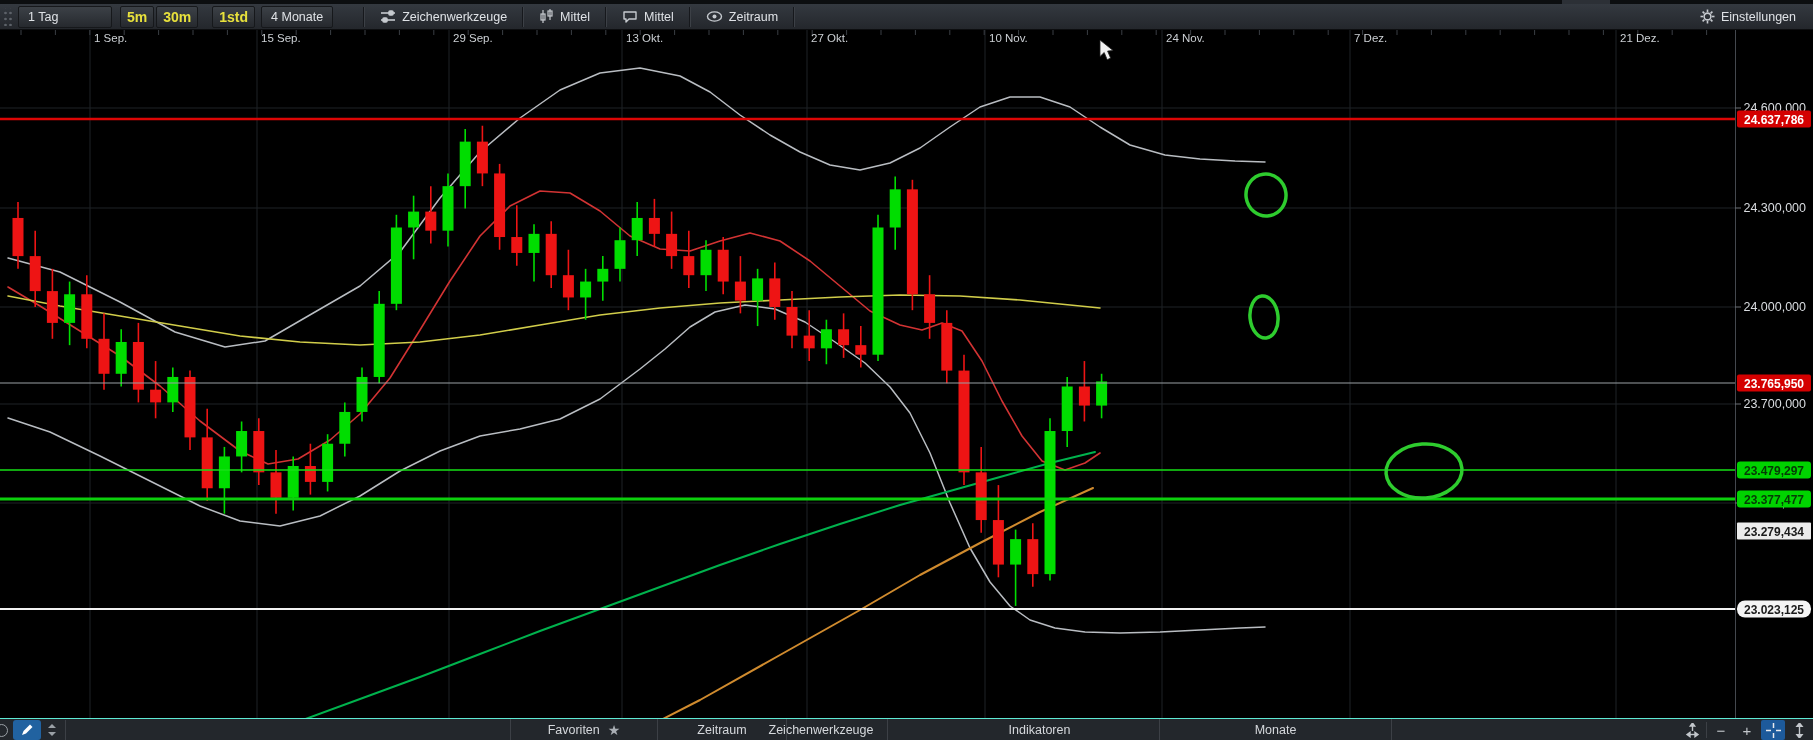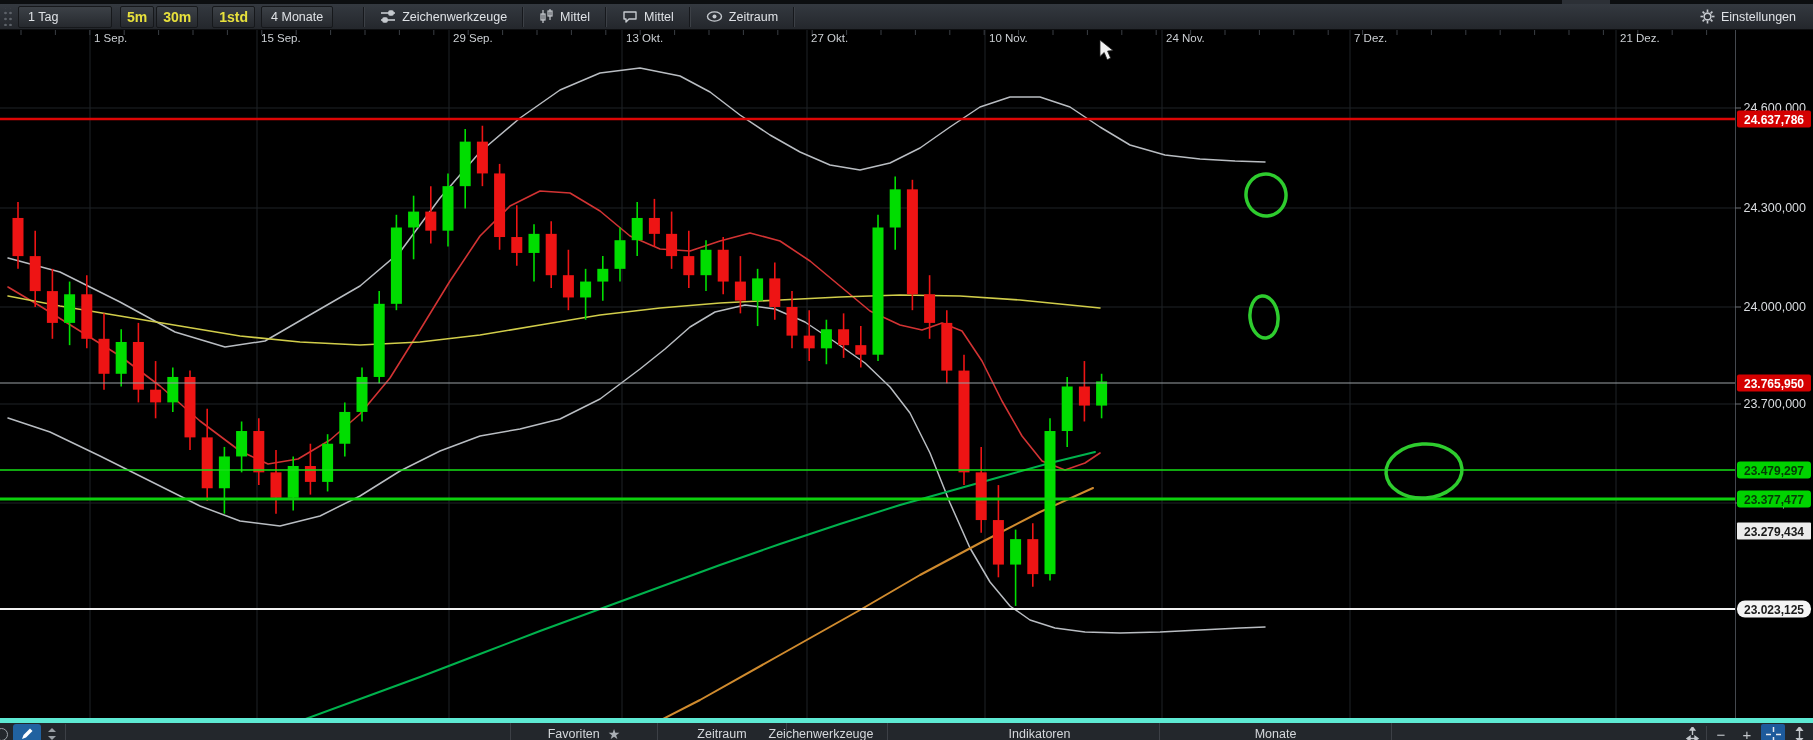--- a/index.html
+++ b/index.html
@@ -18,21 +18,21 @@
     display:flex;align-items:center;gap:6px;white-space:nowrap;cursor:default;}
   .tb-btn.yellow{color:#e8e13c;padding:0 6px;font-weight:bold;font-size:14px;}
   .tb-sep{width:1px;height:20px;background:#16181c;border-right:1px solid #3c4046;margin:0 6px;}
   .spacer{flex:1;}
   .icon{display:inline-flex;align-items:center;justify-content:center;}
   
   .chart-wrap{position:absolute;left:0;top:30px;width:1813px;height:688px;background:#000;}
   .chart-wrap svg{position:absolute;left:0;top:0;}
   
   .bottombar{position:absolute;left:0;top:718px;width:1813px;height:22px;background:#23272c;
-    border-top:5px solid #5eead4;box-sizing:border-box;color:#d5d8dc;font-size:12.5px;}
+    border-top:1px solid #5eead4;box-sizing:border-box;color:#d5d8dc;font-size:12.5px;}
   .bb-block{position:absolute;top:0;height:22px;display:flex;align-items:center;
     justify-content:center;gap:8px;border-right:1px solid #3c4046;box-sizing:border-box;cursor:default;}
   .bb-left{position:absolute;left:0;top:0;height:22px;display:flex;align-items:center;}
   .pencil-btn{width:28px;height:20px;margin:1px 2px;background:#2162a0;border-radius:3px;
     display:flex;align-items:center;justify-content:center;}
   .bb-right{position:absolute;right:2px;top:0;height:22px;display:flex;align-items:center;gap:2px;}
   .bb-iconbtn{width:24px;height:20px;display:flex;align-items:center;justify-content:center;
     color:#c3c7cc;font-size:15px;border-radius:2px;}
   .bb-iconbtn.active{background:#1d5a9b;}
   .star{font-family:"DejaVu Sans",sans-serif;color:#a9aeb4;font-size:14px;}

